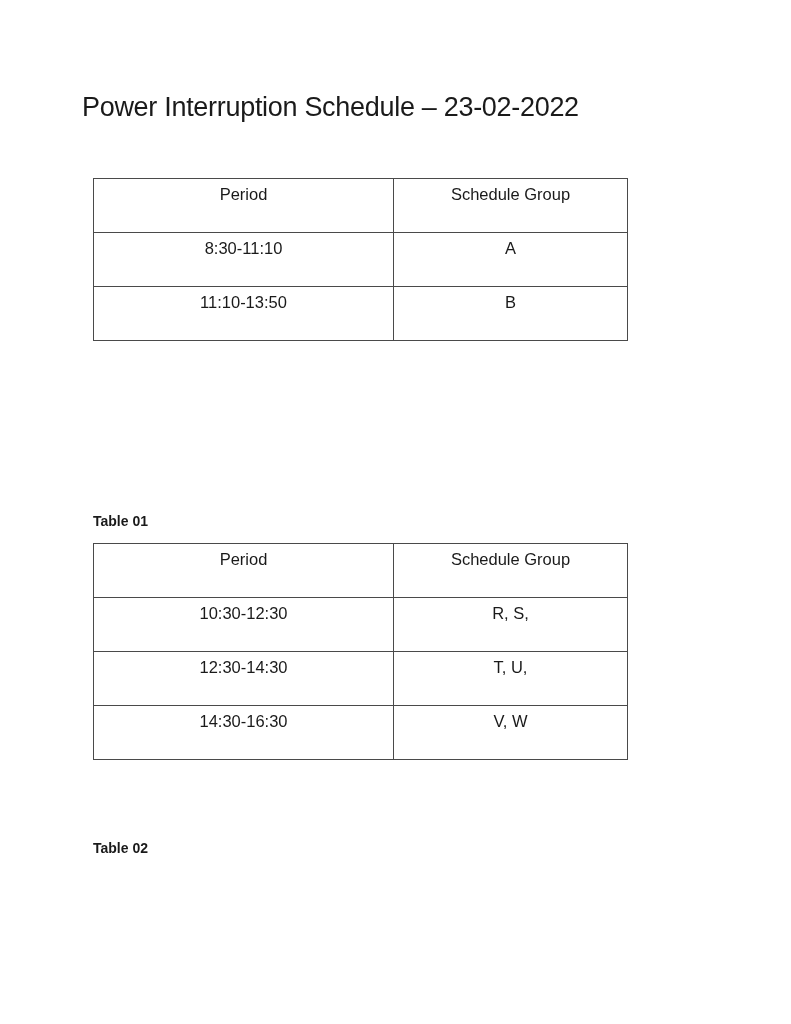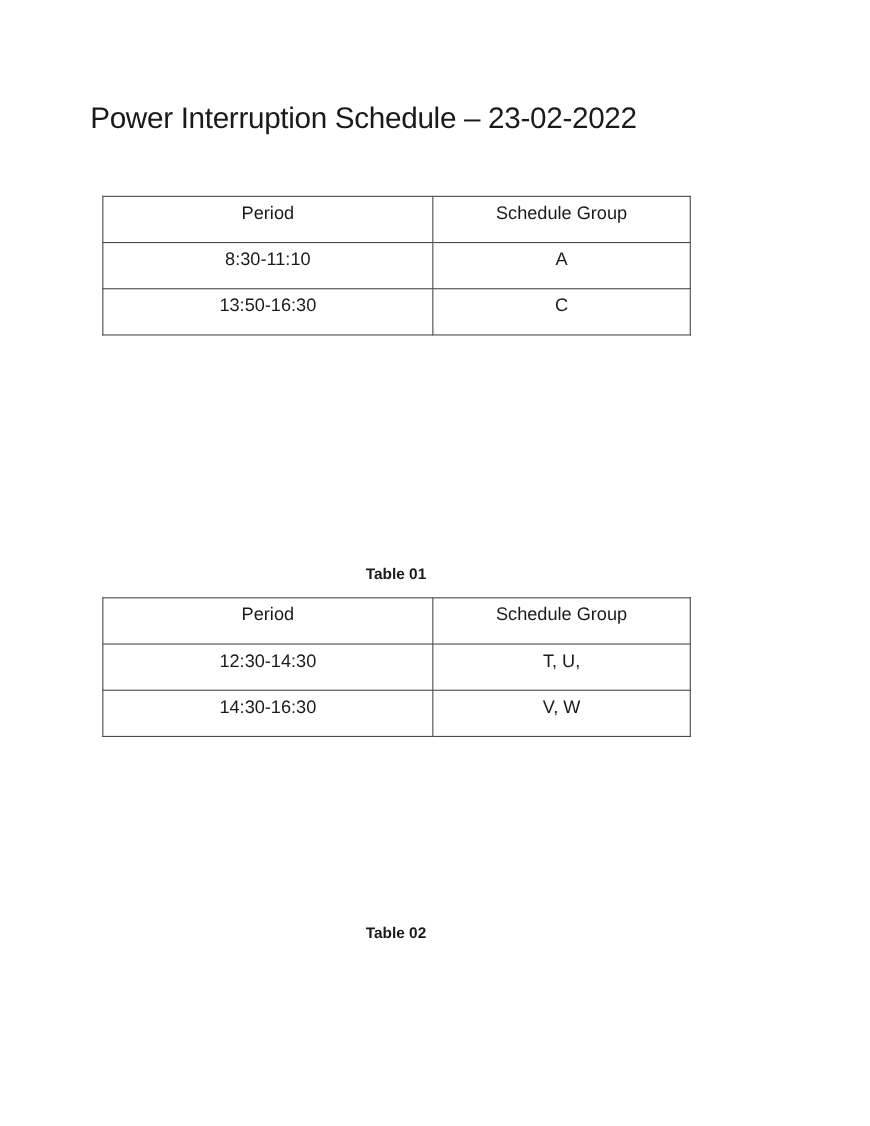--- a/index.html
+++ b/index.html
@@ -33,35 +33,34 @@
       border-collapse: collapse;
       table-layout: fixed;
     }
     .sched-table.t1 { top: 178px; }
     .sched-table.t2 { top: 543px; }
     .sched-table col.c1 { width: 300px; }
     .sched-table col.c2 { width: 234px; }
     .sched-table th,
     .sched-table td {
       border: 1.5px solid #4a4a4a;
-      height: 42px;
+      height: 54px;
       box-sizing: border-box;
       padding: 4px 4px 0 4px;
       vertical-align: top;
       text-align: center;
       font-size: 16.5px;
       font-weight: normal;
       color: #1a1a1a;
       line-height: 22px;
     }
     .caption {
       position: absolute;
       left: 93px;
       width: 534px;
-      text-align: center;
       font-size: 14px;
       font-weight: bold;
       color: #1a1a1a;
     }
     .caption.c1 { top: 513px; }
     .caption.c2 { top: 840px; }
   </style>
 </head>
 <body>
 
@@ -77,40 +76,44 @@
       <th>Period</th>
       <th>Schedule Group</th>
     </tr>
   </thead>
   <tbody>
     <tr>
       <td>8:30-11:10</td>
       <td>A</td>
     </tr>
     <tr>
-      <td>13:50-16:30</td>
-      <td>C</td>
+      <td>11:10-13:50</td>
+      <td>B</td>
     </tr>
   </tbody>
 </table>
 <div class="caption c1">Table 01</div>
 
 <table class="sched-table t2">
   <colgroup>
       <col class="c1">
       <col class="c2">
     </colgroup>
   <thead>
     <tr>
       <th>Period</th>
       <th>Schedule Group</th>
     </tr>
   </thead>
   <tbody>
     <tr>
+      <td>10:30-12:30</td>
+      <td>R, S,</td>
+    </tr>
+    <tr>
       <td>12:30-14:30</td>
       <td>T, U,</td>
     </tr>
     <tr>
       <td>14:30-16:30</td>
       <td>V, W</td>
     </tr>
   </tbody>
 </table>
 <div class="caption c2">Table 02</div>

